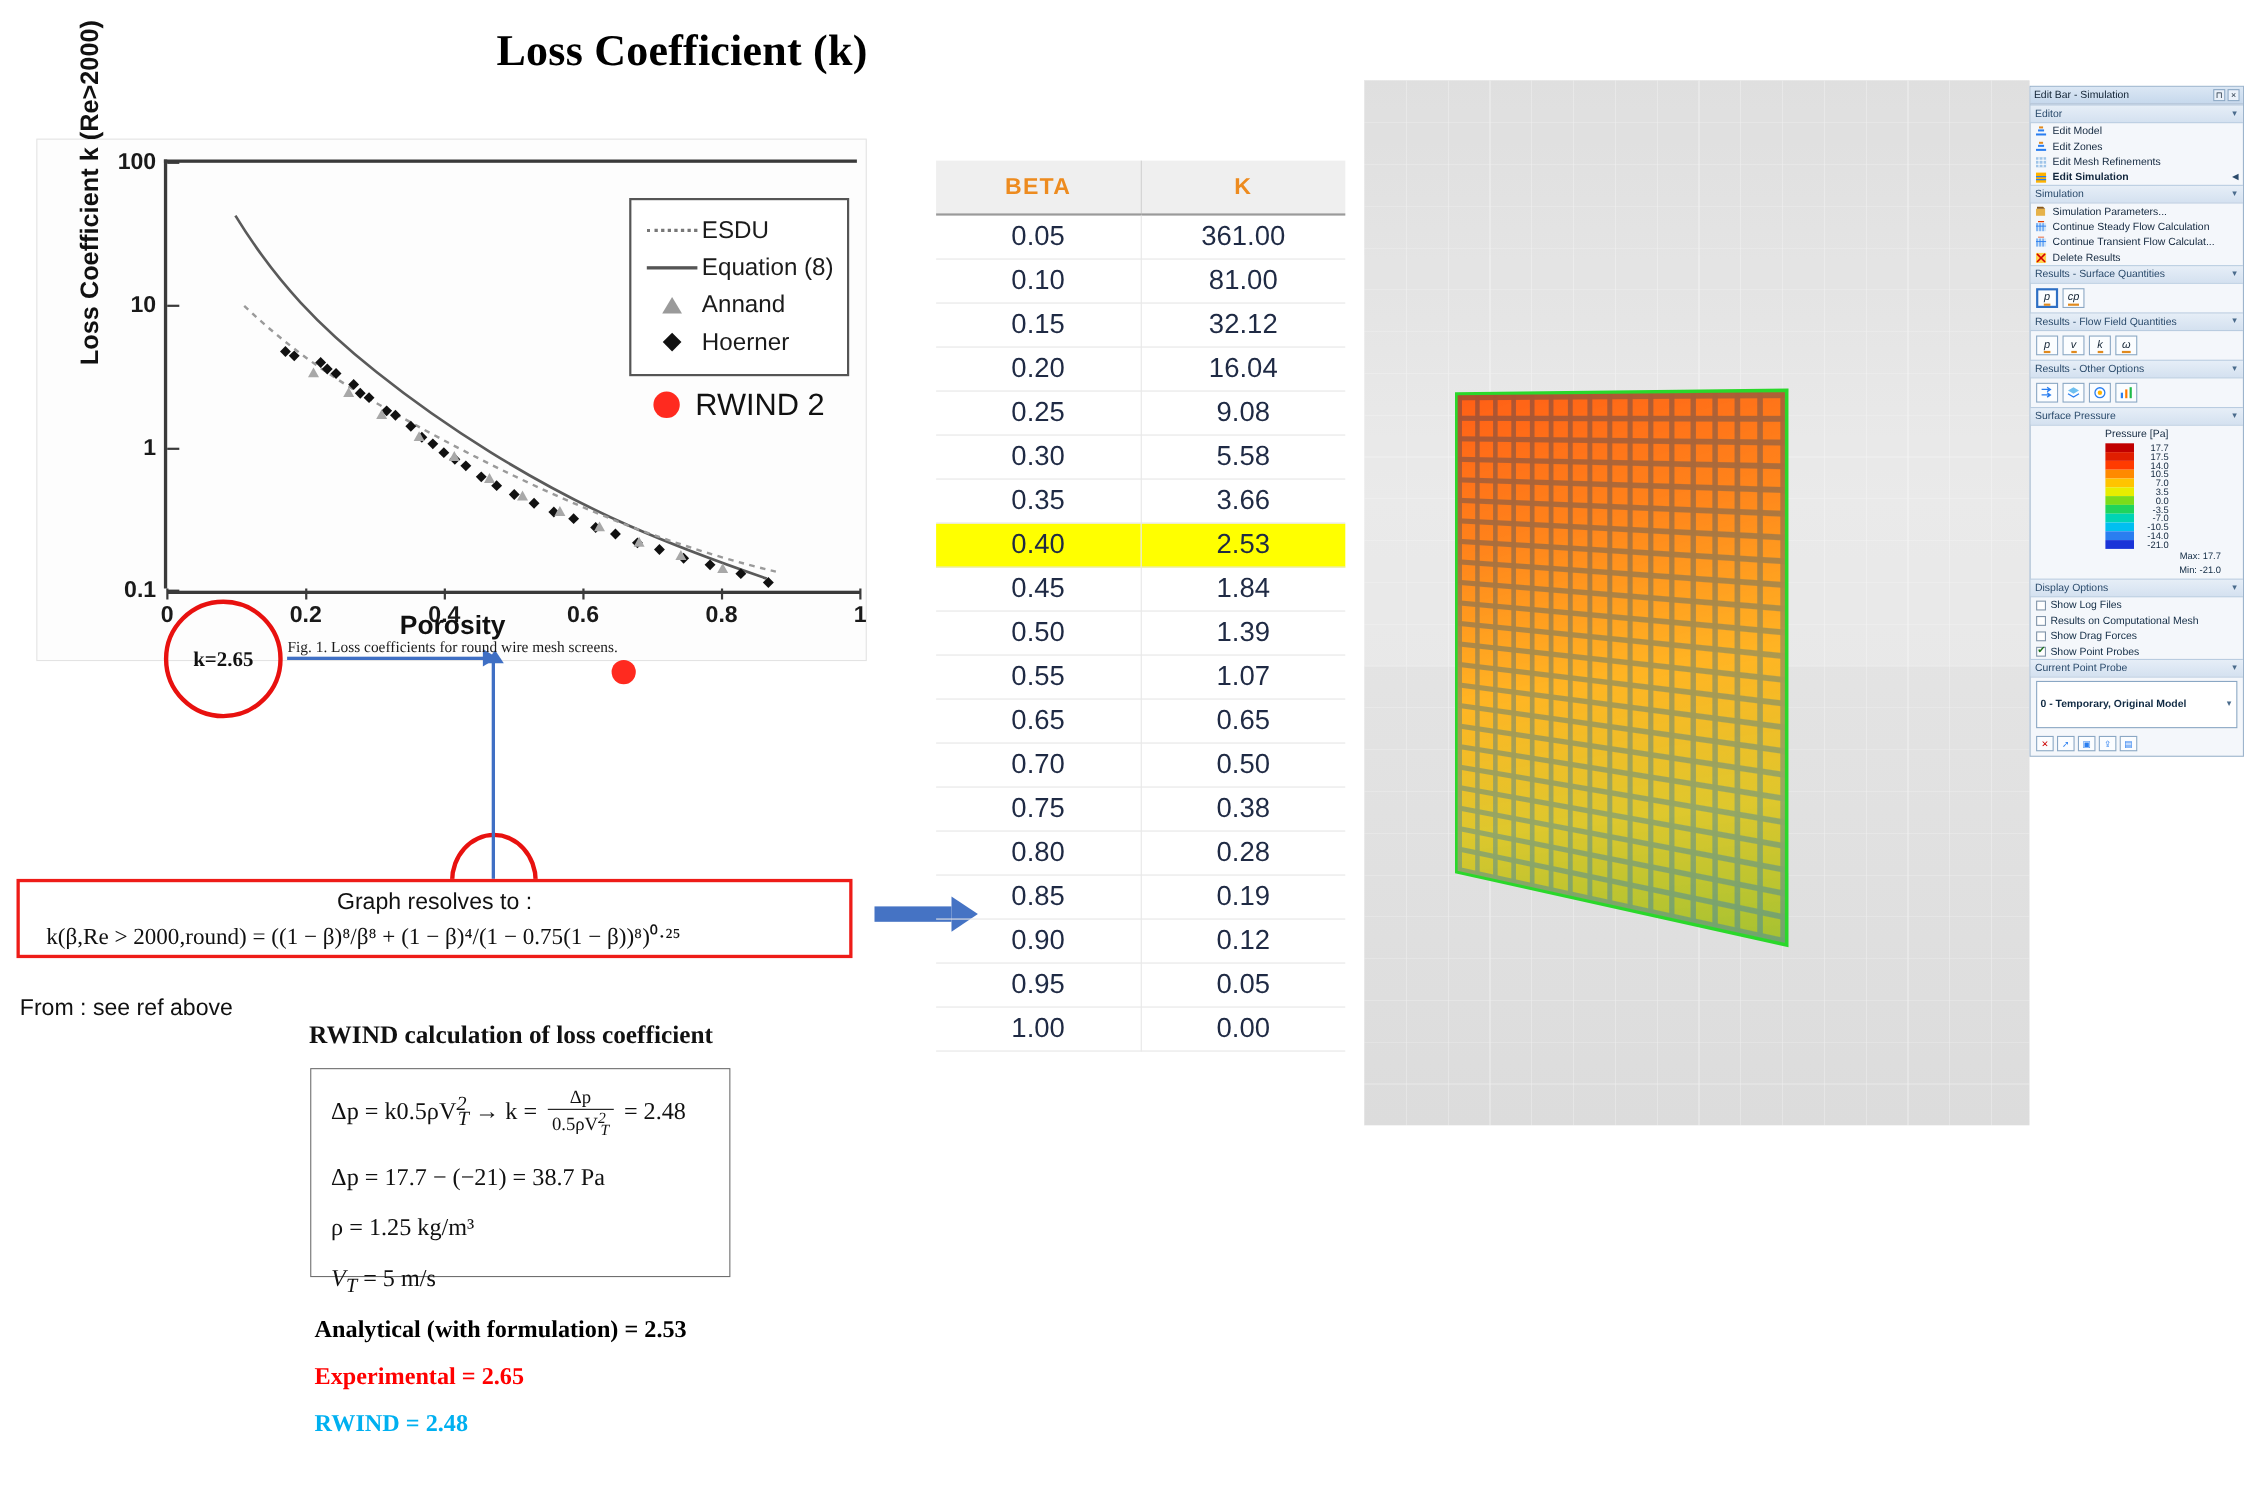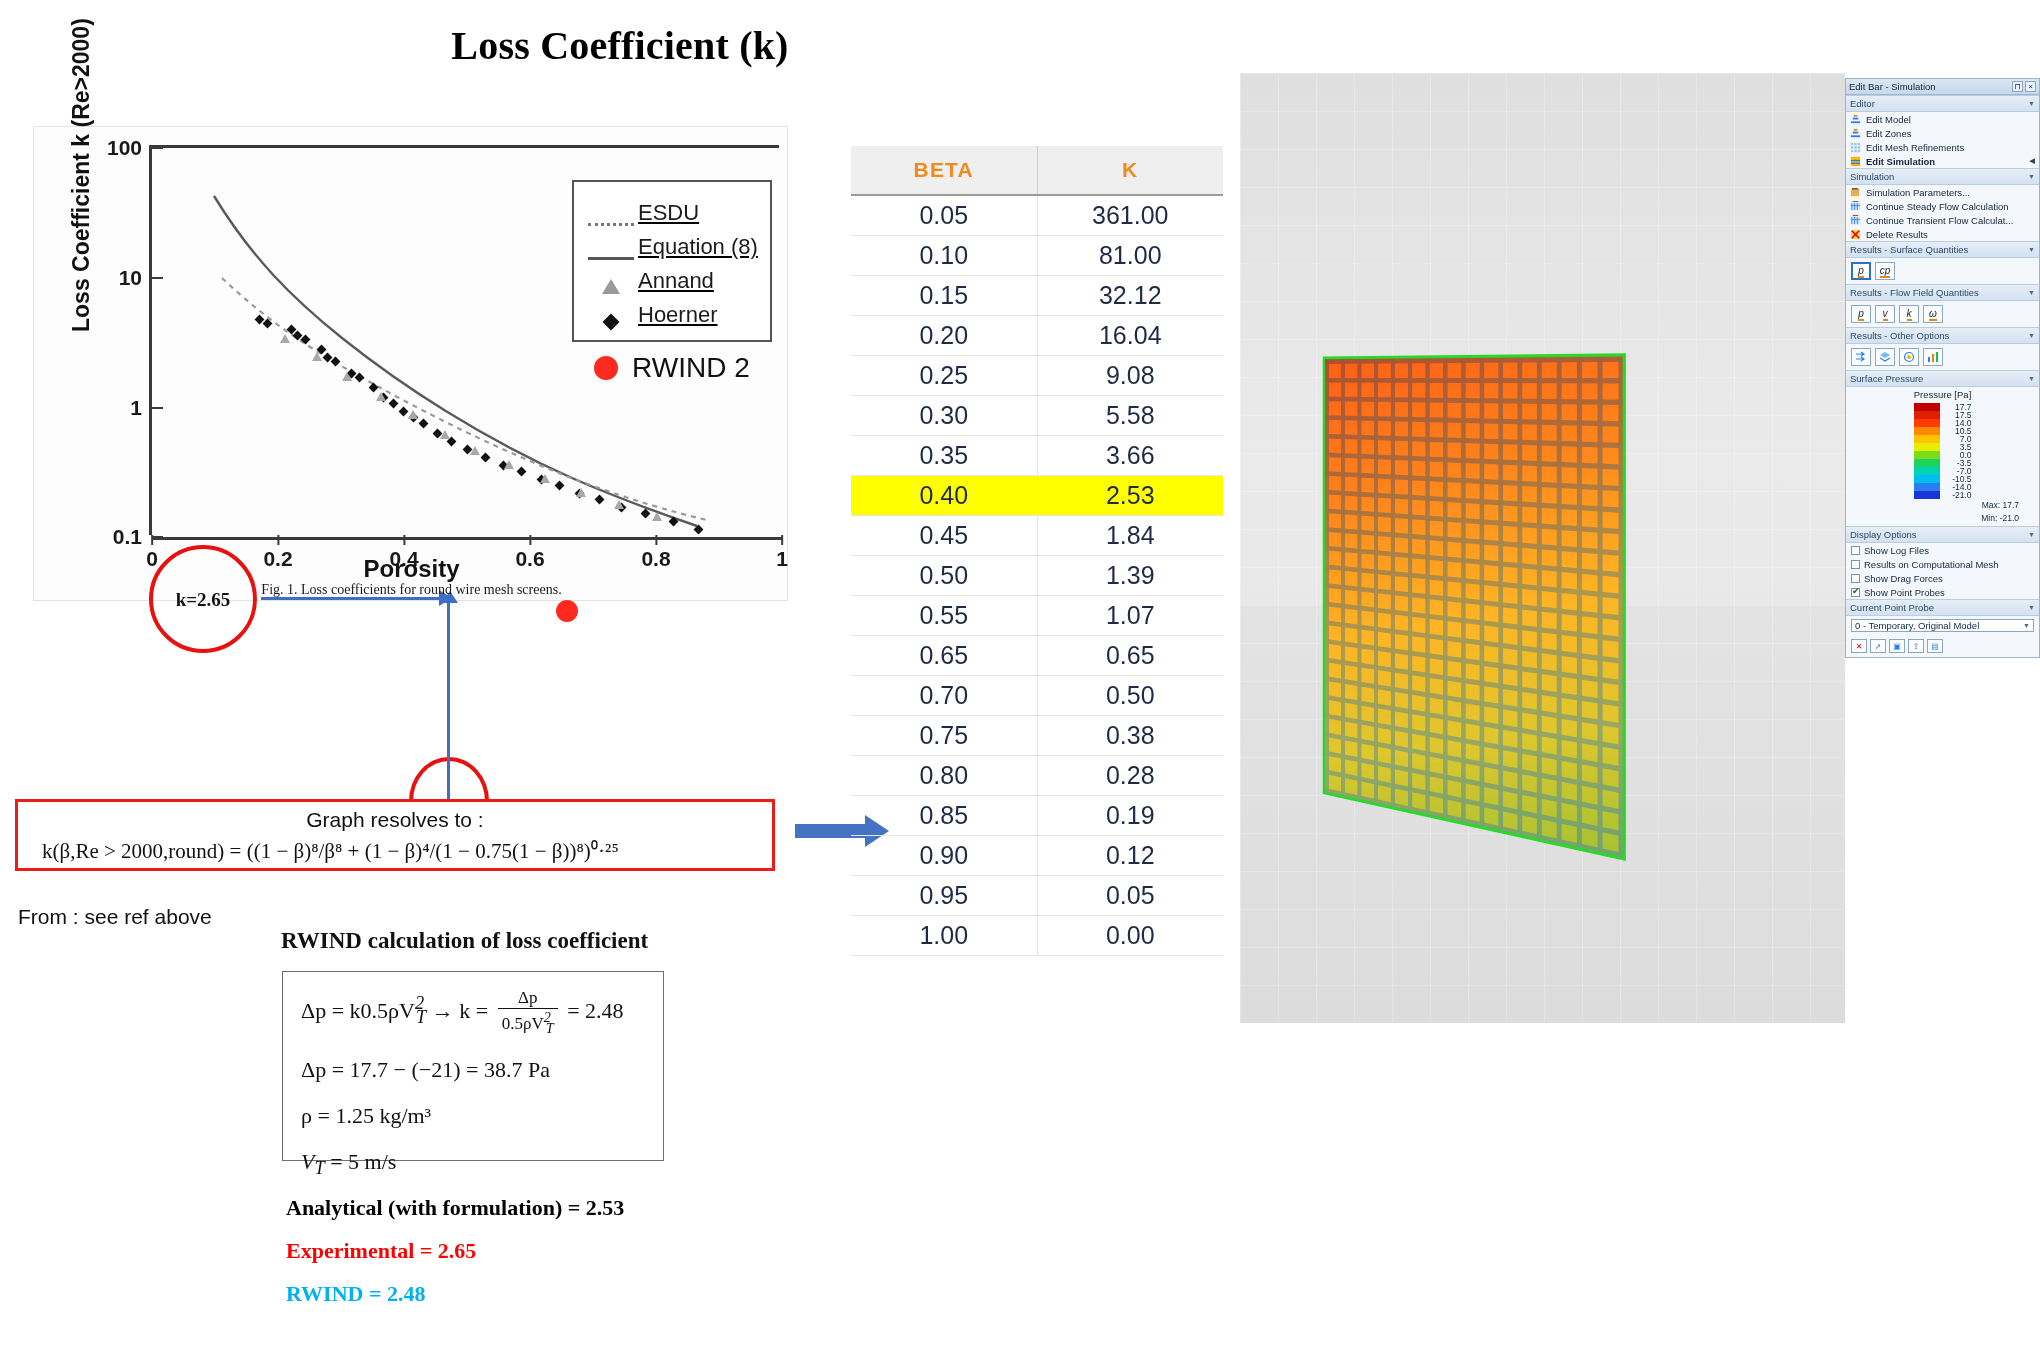--- a/index.html
+++ b/index.html
@@ -71,21 +71,21 @@
     font-family: "Liberation Serif", serif;
     font-size: 14px; color:#1a1a1a;
   }
 
   
   #chart-legend {
     position: absolute; left: 420px; top: 32px;
     width: 200px; padding: 10px 12px 12px 10px;
     border: 2px solid #555; background: #fff;
   }
-  .legend-row { display:flex; align-items:flex-end; height: 34px; text-decoration: underline; }
+  .legend-row { display:flex; align-items:center; height: 34px; }
   .legend-key { width: 54px; flex:0 0 54px; display:flex; align-items:center; justify-content:center; }
   .legend-text { font-size: 22px; color:#1b1b1b; white-space:nowrap; }
   .key-dotted { width:46px; height:0; border-top:3px dotted #777; }
   .key-solid  { width:46px; height:0; border-top:3px solid #555; }
   .key-tri { width:0;height:0;border-left:9px solid transparent;border-right:9px solid transparent;border-bottom:15px solid #9a9a9a; }
   .key-dia { width:12px;height:12px;background:#111;transform:rotate(45deg); }
 
   #rwind2-legend {
     position:absolute; left:560px; top:225px;
     display:flex; align-items:center; gap:14px;
@@ -277,21 +277,21 @@
   }
   .legend-title{ text-align:center; font-size:9.5px; padding:2px 0 1px; color:#11263d;}
   .cb-row{ display:flex; align-items:center; gap:4px; padding:1.5px 5px; font-size:9.5px;}
   .cb{ width:9px;height:9px;border:1px solid #7f93a8; background:#fff; display:inline-block; position:relative;}
   .cb.on::after{
     content:"✔"; position:absolute; left:0; top:-3px; font-size:9px; color:#1b6f1b;
   }
   .combo{
     margin:3px 5px; border:1px solid #8aa7c4; background:#fff;
     display:flex; align-items:center; justify-content:space-between;
-    padding:0 3px; font-size:9.5px;
+    padding:15px 3px; font-size:9.5px;font-weight:bold;
   }
   #scale-wrap{ display:flex; justify-content:center; padding:2px 0 0;}
   #scale-bars{ display:flex; flex-direction:column; }
   .scale-row{ display:flex; align-items:center; height:8px;}
   .scale-sw{ width:26px; height:8px; }
   .scale-val{ font-size:8.5px; color:#11263d; margin-left:6px; width:26px; text-align:right;}
   .minmax{ text-align:right; padding:1px 20px 3px 0; font-size:8.5px;}
 </style>
 </head>
 <body>

